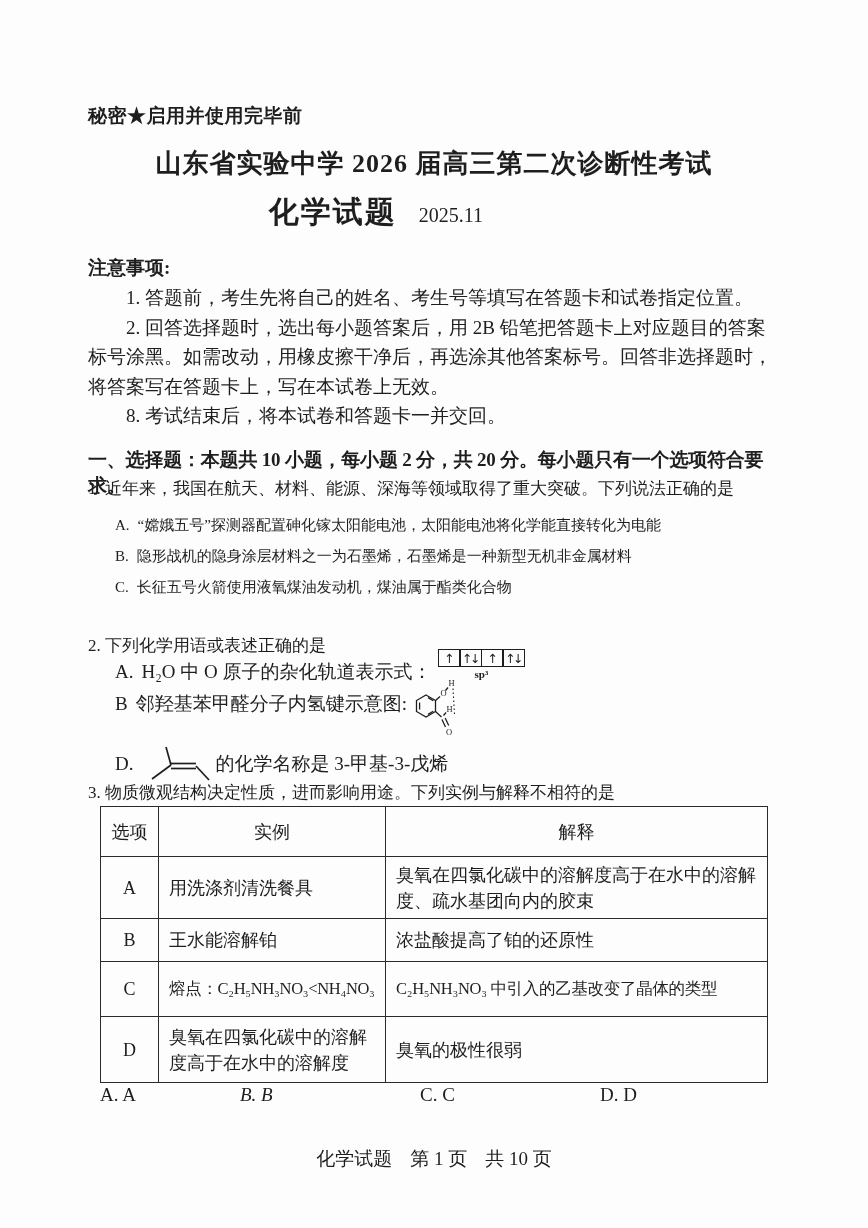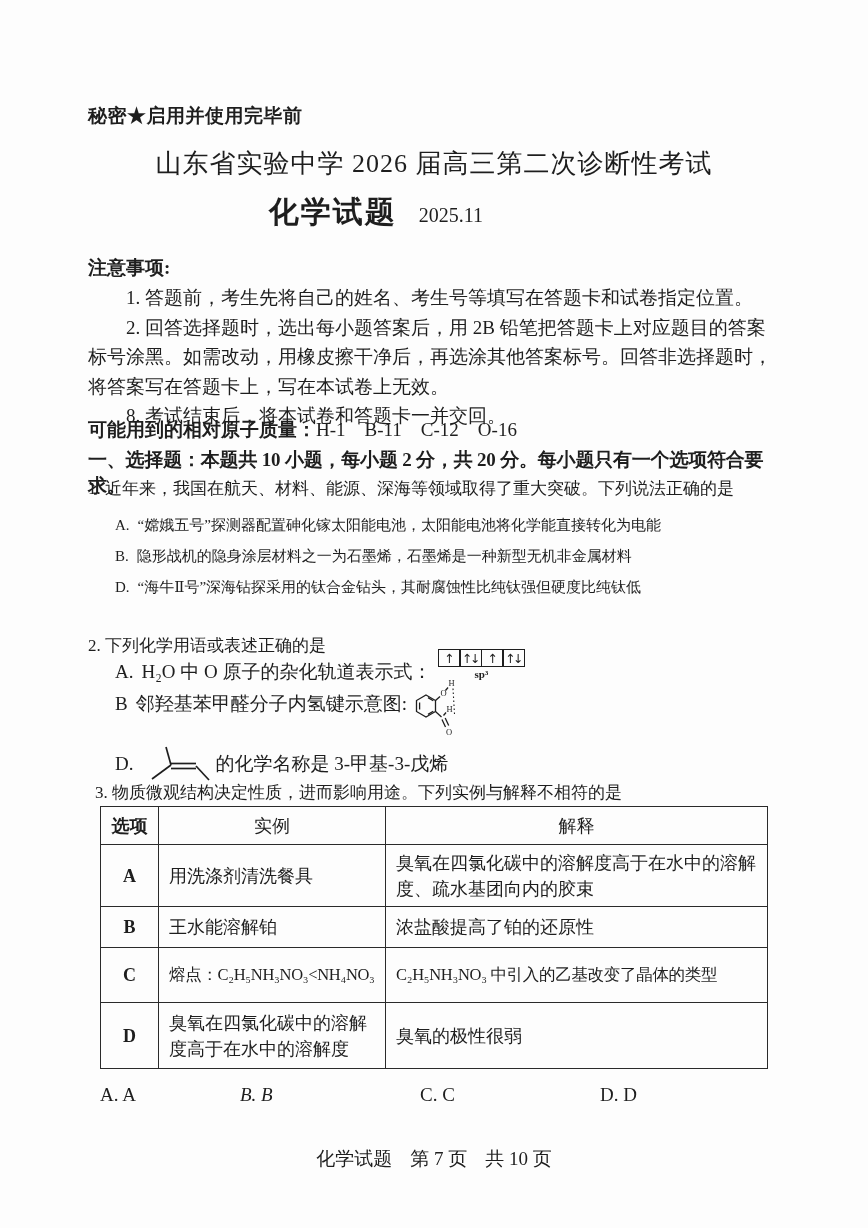--- a/index.html
+++ b/index.html
@@ -7,21 +7,21 @@
     width:868px;height:1228px;
     background:#fdfdfd;
     font-family:"Liberation Serif","DejaVu Serif",serif;
     color:#1e1e1e;
     -webkit-font-smoothing:antialiased;
   }
   .page{position:relative;width:868px;height:1228px;overflow:hidden;}
   .abs{position:absolute;}
 
   .secret{top:103px;left:88px;font-size:19px;font-weight:700;letter-spacing:.5px;}
-  .title{top:146px;left:0;width:868px;text-align:center;font-size:26px;font-weight:400;letter-spacing:1px;}
+  .title{top:146px;left:0;width:868px;text-align:center;font-size:26px;font-weight:700;letter-spacing:1px;}
   .subject-row{top:192px;left:0;width:752px;text-align:center;}
   .subject-row .subject{font-family:"Liberation Sans","DejaVu Sans",sans-serif;font-size:30px;font-weight:700;letter-spacing:2px;}
   .subject-row .date{font-size:20px;margin-left:22px;}
 
   .notice-head{top:255px;left:88px;font-size:19px;font-weight:700;}
   .notice-items{top:283px;left:88px;width:696px;font-size:19px;line-height:29.5px;}
   .notice-items p{margin:0;text-indent:2em;}
 
   .masses{top:417px;left:88px;font-size:19px;}
   .masses .lbl{font-weight:700;}
@@ -59,25 +59,25 @@
   .mol line,.mol path{stroke:#1e1e1e;stroke-width:1.3;fill:none;}
   .mol text{fill:#1e1e1e;font-size:8.5px;font-family:"Liberation Serif",serif;}
   .mol .hbond{stroke-dasharray:1.6,2.4;stroke-width:1.1;}
 
   
   .skel{vertical-align:middle;margin:-12px 2px -10px 6px;}
   .skel line{stroke:#1e1e1e;stroke-width:1.7;}
 
   .eformula{font-size:18px;letter-spacing:.5px;}
 
-  .q3-stem{top:781px;left:88px;margin-left:7px;}
+  .q3-stem{top:781px;left:88px;}
 
   .extable{position:absolute;top:806px;left:100px;border-collapse:collapse;table-layout:fixed;font-size:18px;}
   .extable td{border:1.6px solid #2a2a2a;padding:2px 10px;vertical-align:middle;line-height:26px;}
-  .extable td.c-opt{text-align:center;padding:2px 2px;font-weight:bold;}
+  .extable td.c-opt{text-align:center;padding:8px 2px;}
   .extable tr.hdr td{text-align:center;height:33px;}
   .extable td.tight{font-size:16.5px;letter-spacing:-.3px;white-space:nowrap;}
 
   .answers{top:1084px;left:100px;width:700px;font-size:19px;}
   .answers span{display:inline-block;}
   .ans-a{width:140px;}
   .ans-b{width:180px;font-style:italic;}
   .ans-c{width:180px;}
 
   .footer{top:1146px;left:0;width:868px;text-align:center;font-size:19px;}
@@ -97,32 +97,29 @@
   </div>
 
   <div class="abs notice-head">注意事项:</div>
 
   <div class="abs notice-items">
     <p>1. 答题前，考生先将自己的姓名、考生号等填写在答题卡和试卷指定位置。</p>
     <p>2. 回答选择题时，选出每小题答案后，用 2B 铅笔把答题卡上对应题目的答案标号涂黑。如需改动，用橡皮擦干净后，再选涂其他答案标号。回答非选择题时，将答案写在答题卡上，写在本试卷上无效。</p>
     <p>8. 考试结束后，将本试卷和答题卡一并交回。</p>
   </div>
 
-  <div class="abs masses">
-    <span class="lbl">可能用到的相对原子质量：</span><span class="vals">H-1　B-11　C-12　O-16</span>
-  </div>
 
   <div class="abs section-head">一、选择题：本题共 10 小题，每小题 2 分，共 20 分。每小题只有一个选项符合要求。</div>
 
   <div class="abs stem q1-stem">1. 近年来，我国在航天、材料、能源、深海等领域取得了重大突破。下列说法正确的是</div>
 
   <div class="abs q1-opts">
     <p><span class="opt-label">A.</span><span>“嫦娥五号”探测器配置砷化镓太阳能电池，太阳能电池将化学能直接转化为电能</span></p>
     <p><span class="opt-label">B.</span><span>隐形战机的隐身涂层材料之一为石墨烯，石墨烯是一种新型无机非金属材料</span></p>
-    <p><span class="opt-label">D.</span><span>“海牛Ⅱ号”深海钻探采用的钛合金钻头，其耐腐蚀性比纯钛强但硬度比纯钛低</span></p>
+    <p><span class="opt-label">C.</span><span>长征五号火箭使用液氧煤油发动机，煤油属于酯类化合物</span></p>
   </div>
 
   <div class="abs stem q2-stem">2. 下列化学用语或表述正确的是</div>
 
   <div class="abs q2-row q2a">
     <span class="opt-label">A.</span><span>H₂O 中 O 原子的杂化轨道表示式：</span><span class="orbital">
         <span class="oboxes">
           <span class="obox">↑</span>
           <span class="obox">↑↓</span>
           <span class="obox">↑</span>
@@ -198,16 +195,16 @@
       <td>臭氧的极性很弱</td>
     </tr>
   </tbody>
     </table>
 
   <div class="abs answers">
     <span class="ans-a">A. A</span><span class="ans-b">B. B</span><span class="ans-c">C. C</span><span class="ans-d">D. D</span>
   </div>
 
   <div class="abs footer">
-    <span>化学试题</span><span>第 7 页</span><span>共 10 页</span>
+    <span>化学试题</span><span>第 1 页</span><span>共 10 页</span>
   </div>
 
 </div>
 
 </body></html>

